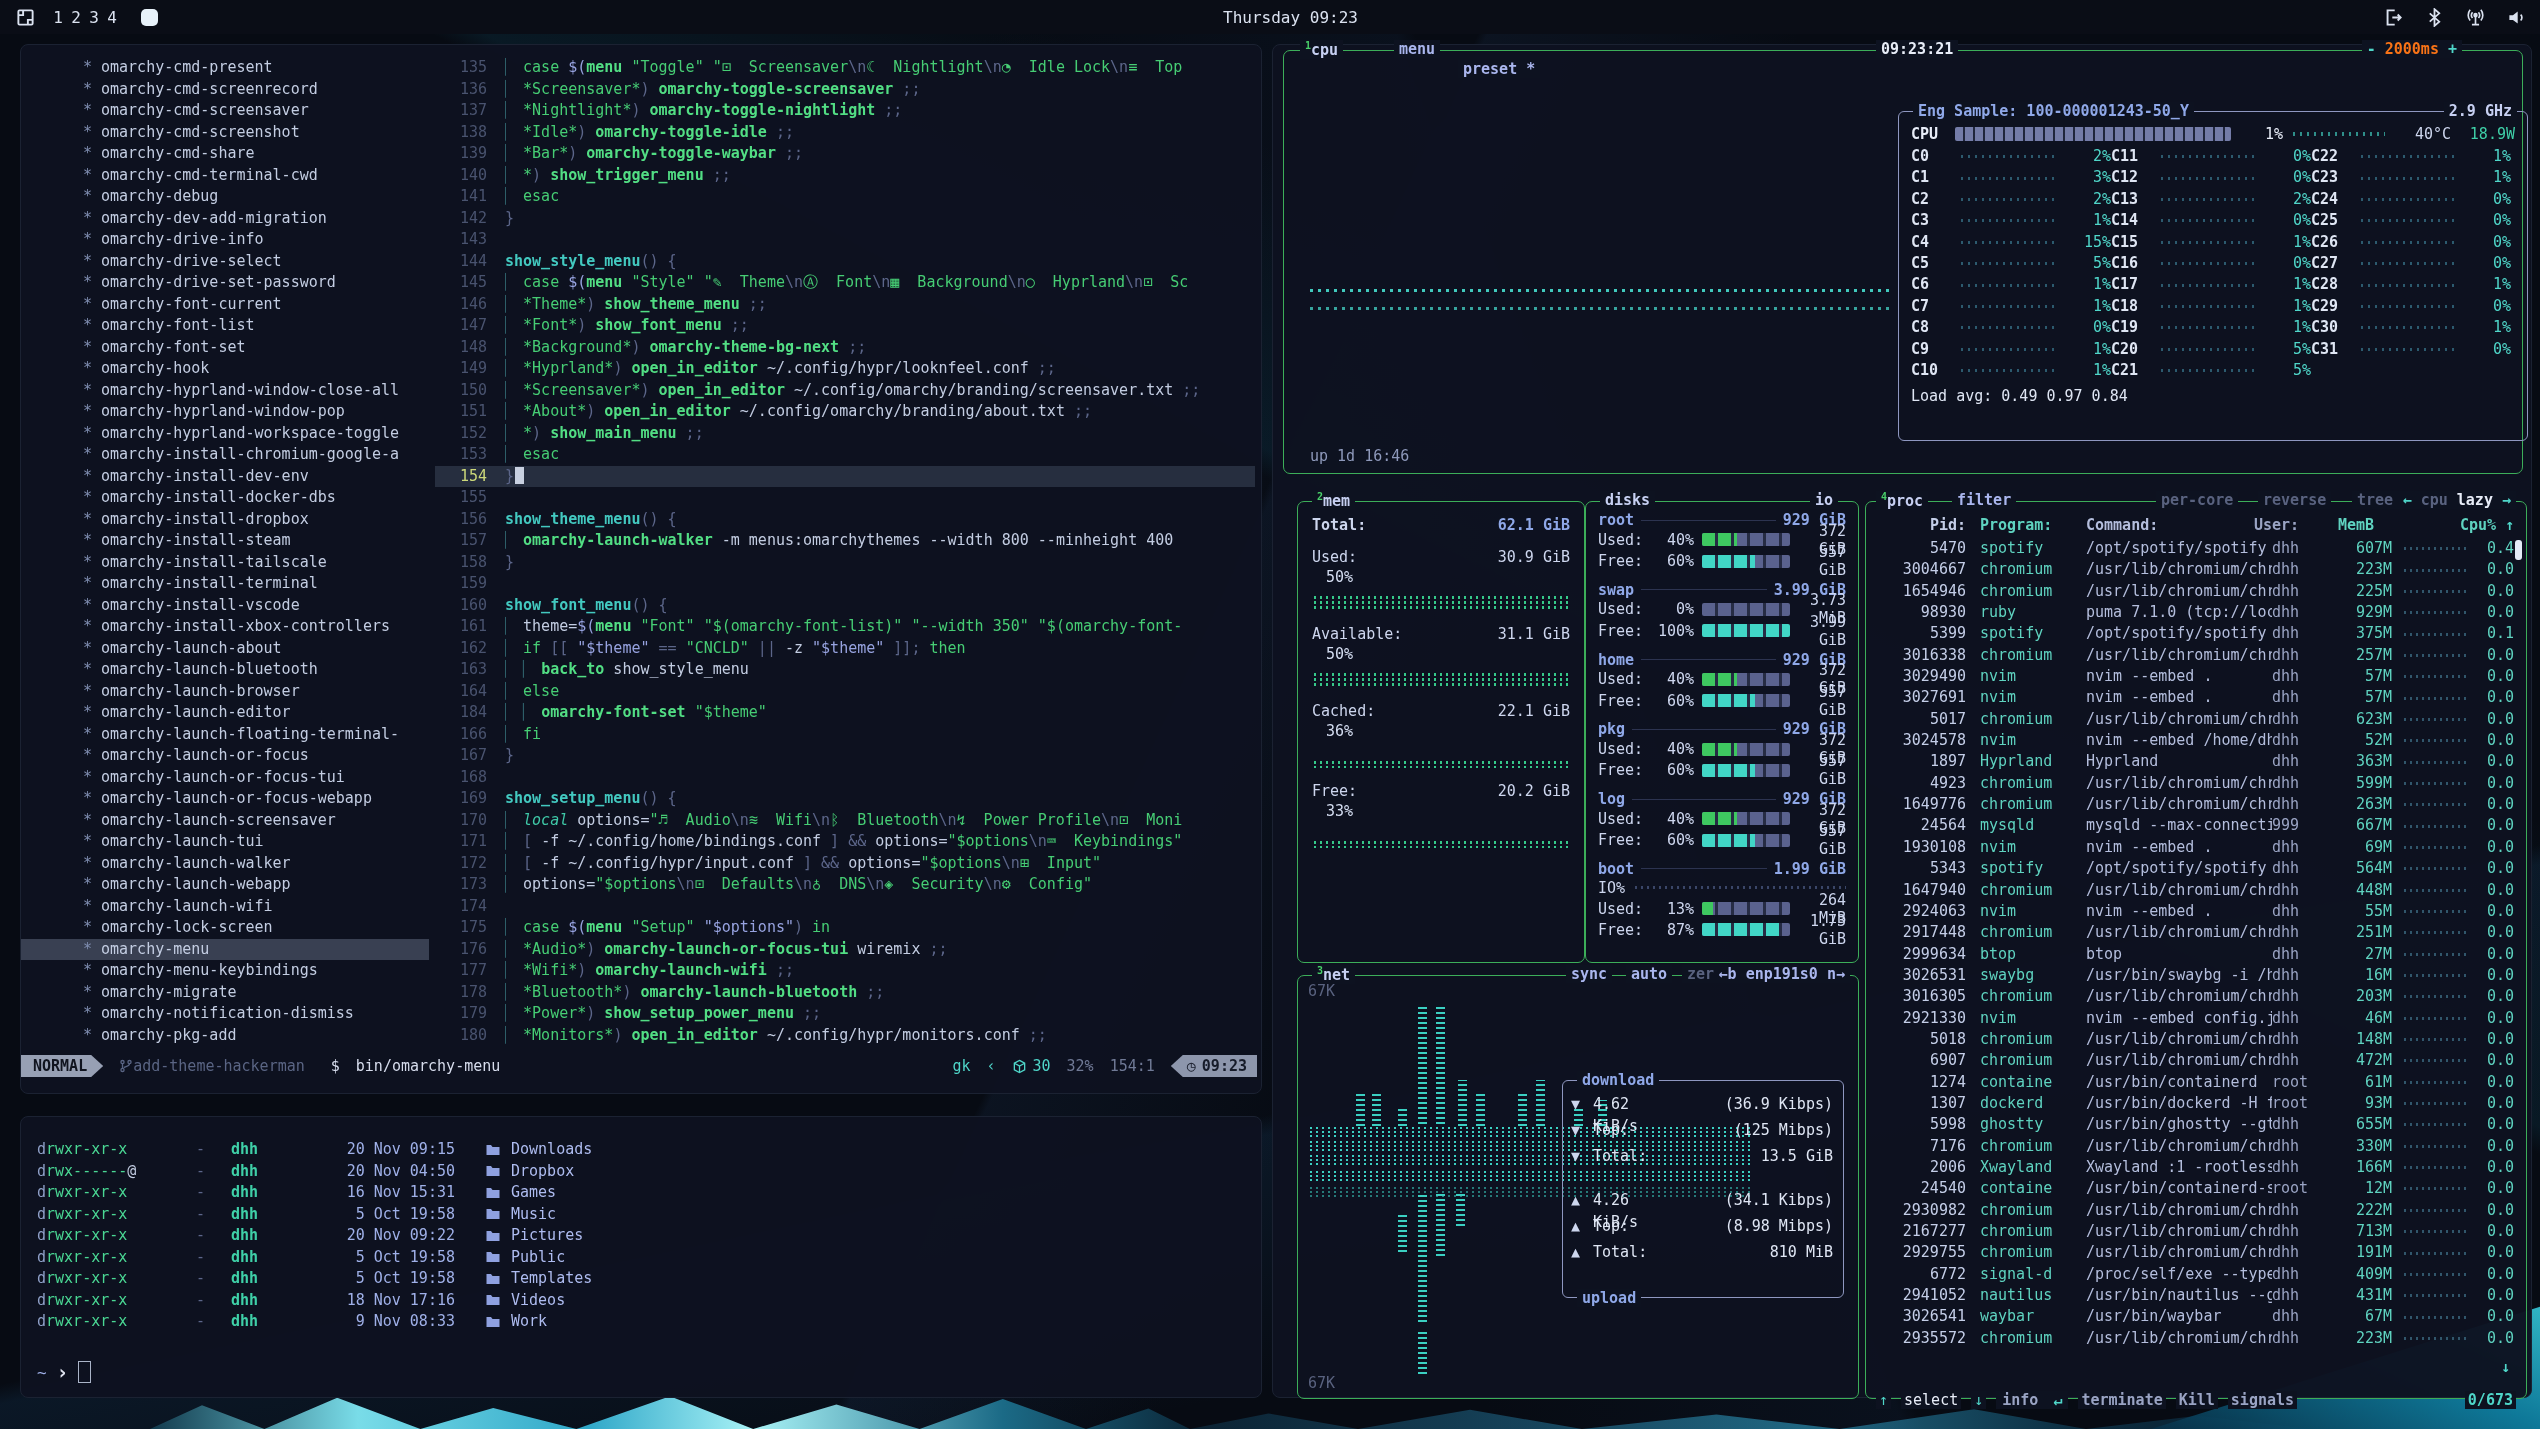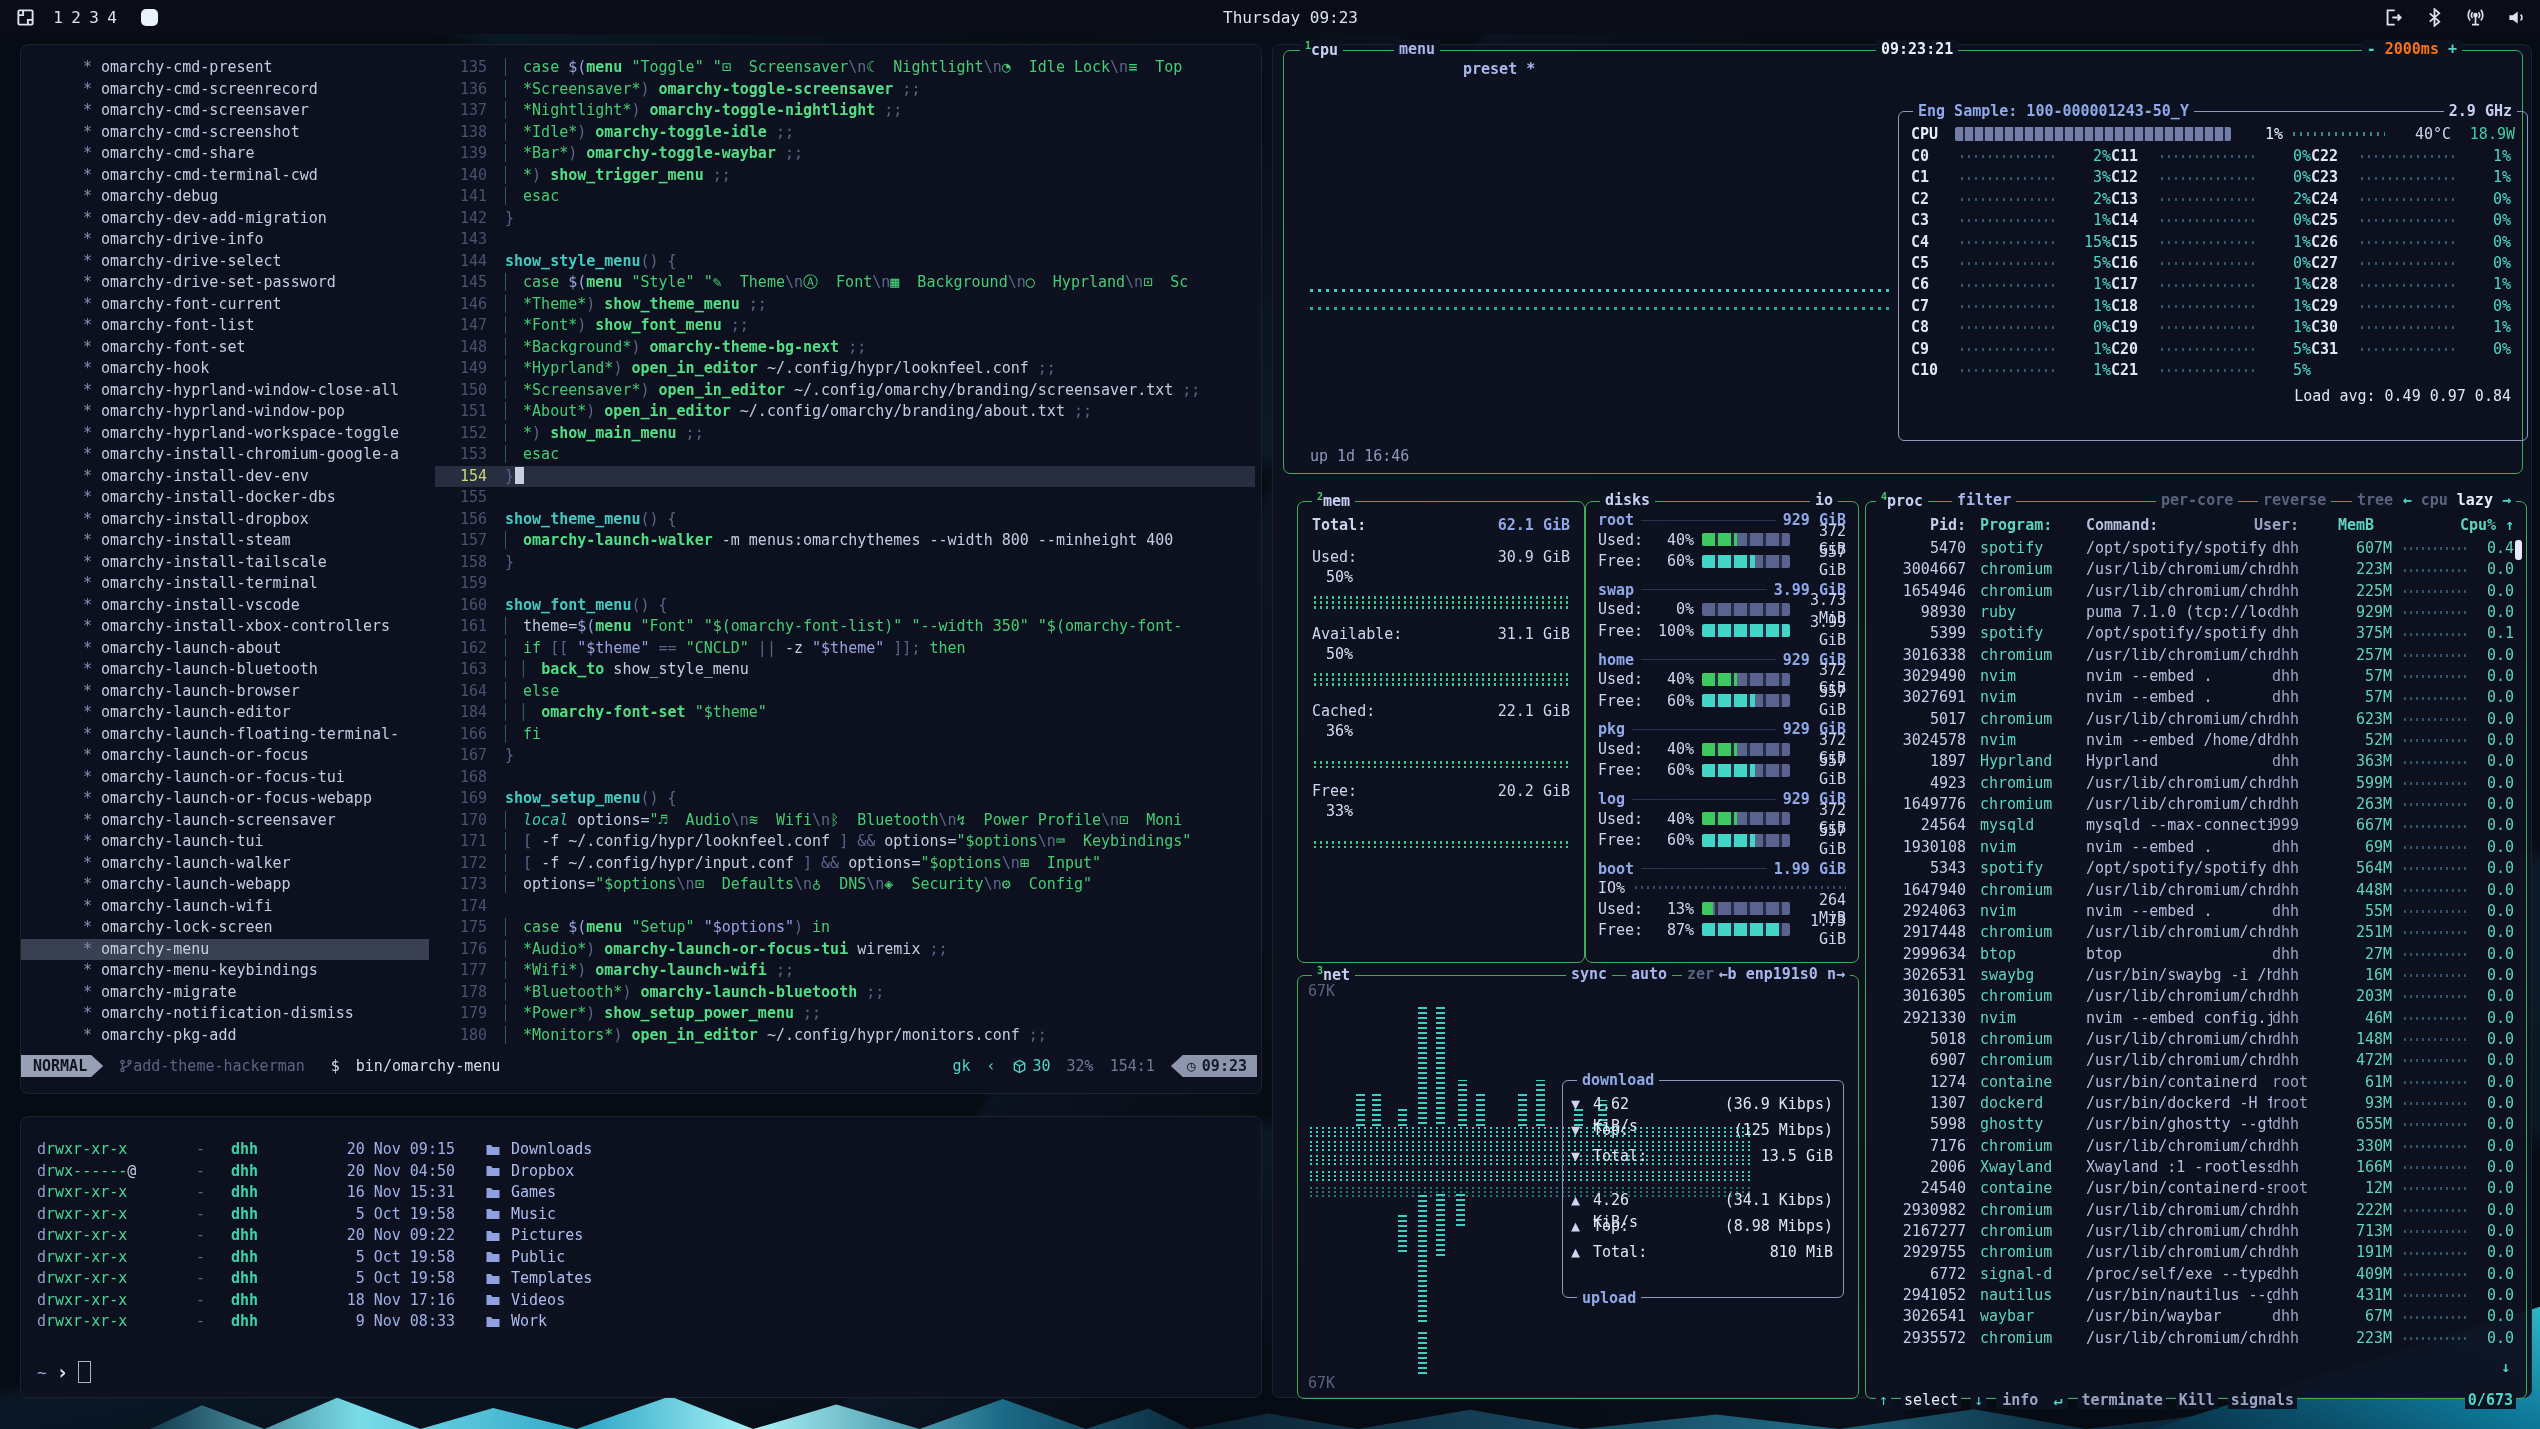--- a/index.html
+++ b/index.html
@@ -97,21 +97,21 @@
   .cpupct{width:52px;text-align:right;color:#e8edf8;}
   .cpudots{flex:1;height:4px;margin:0 10px;align-self:center;background:repeating-linear-gradient(90deg,#2f8f8a 0 2px,transparent 2px 7px);}
   .cputemp{width:56px;text-align:right;color:#cdd6ee;}
   .cpuw{width:64px;text-align:right;color:#3fd0a8;}
   .corerow{display:flex;height:21.4px;line-height:21.4px;}
   .ccell{display:flex;width:200px;align-items:center;}
   .cn{width:42px;font-weight:bold;color:#dfe6f4;}
   .lead{flex:1;height:3px;margin:0 8px;background:repeating-linear-gradient(90deg,#2c5a6e 0 2px,transparent 2px 7px);}
   .cv{width:44px;text-align:right;color:#4fd6c9;}
   .ccell[data-empty="1"] .lead{visibility:hidden;}
-  .loadavg{text-align:right;margin-top:6px;color:#dfe6f4;padding-right:4px;}
+  .loadavg{text-align:left;margin-top:6px;color:#dfe6f4;padding-right:4px;}
   .gline{position:absolute;height:3px;left:26px;width:580px;background:repeating-linear-gradient(90deg,#41c9bd 0 3px,transparent 3px 8px);}
   .uptime{position:absolute;left:26px;bottom:8px;color:#8e99bb;}
   
   .memrow-total{display:flex;justify-content:space-between;padding:0 14px;margin-top:14px;color:#cdd6ee;font-weight:bold;}
   .memtotalv{color:#8fa8e8;}
   .memblk{margin-top:14px;}
   .memlv{display:flex;justify-content:space-between;padding:0 14px;color:#cdd6ee;}
   .mempct{padding-left:28px;margin-top:2px;color:#d5def2;}
   .memg{margin:9px 14px 0 14px;background-image:radial-gradient(circle,#36c98a 1.2px,transparent 1.3px);background-size:6px 5px;}
   .memg[data-g="2"]{height:16px;}
@@ -380,21 +380,21 @@
       <div class="crow"><span class="lnum">166</span><span class="ltext"><span><span class="gd">▏ </span><span class="g">fi</span></span></span></div>
 
       <div class="crow"><span class="lnum">167</span><span class="ltext"><span><span class="p">}</span></span></span></div>
 
       <div class="crow"><span class="lnum">168</span><span class="ltext"><span></span></span></div>
 
       <div class="crow"><span class="lnum">169</span><span class="ltext"><span><span class="t">show_setup_menu</span><span class="p">() {</span></span></span></div>
 
       <div class="crow"><span class="lnum">170</span><span class="ltext"><span><span class="gd">▏ </span><span class="i">local </span><span class="w">options=</span><span class="g">"♬  Audio</span><span class="p">\n</span><span class="g">≋  Wifi</span><span class="p">\n</span><span class="g">ᛒ  Bluetooth</span><span class="p">\n</span><span class="g">↯  Power Profile</span><span class="p">\n</span><span class="g">⊡  Moni</span></span></span></div>
 
-      <div class="crow"><span class="lnum">171</span><span class="ltext"><span><span class="gd">▏ </span><span class="p">[ </span><span class="w">-f ~/.config/hypr/looknfeel.conf</span><span class="p"> ] &amp;&amp; </span><span class="w">options=</span><span class="g">"$options</span><span class="p">\n</span><span class="g">⌨  Keybindings"</span></span></span></div>
+      <div class="crow"><span class="lnum">171</span><span class="ltext"><span><span class="gd">▏ </span><span class="p">[ </span><span class="w">-f ~/.config/home/bindings.conf</span><span class="p"> ] &amp;&amp; </span><span class="w">options=</span><span class="g">"$options</span><span class="p">\n</span><span class="g">⌨  Keybindings"</span></span></span></div>
 
       <div class="crow"><span class="lnum">172</span><span class="ltext"><span><span class="gd">▏ </span><span class="p">[ </span><span class="w">-f ~/.config/hypr/input.conf</span><span class="p"> ] &amp;&amp; </span><span class="w">options=</span><span class="g">"$options</span><span class="p">\n</span><span class="g">⊞  Input"</span></span></span></div>
 
       <div class="crow"><span class="lnum">173</span><span class="ltext"><span><span class="gd">▏ </span><span class="w">options=</span><span class="g">"$options</span><span class="p">\n</span><span class="g">⊡  Defaults</span><span class="p">\n</span><span class="g">♁  DNS</span><span class="p">\n</span><span class="g">◈  Security</span><span class="p">\n</span><span class="g">⚙  Config"</span></span></span></div>
 
       <div class="crow"><span class="lnum">174</span><span class="ltext"><span></span></span></div>
 
       <div class="crow"><span class="lnum">175</span><span class="ltext"><span><span class="gd">▏ </span><span class="g">case </span><span class="v">$(</span><span class="b">menu</span><span class="g"> "Setup" </span><span class="v">"$options"</span><span class="p">) </span><span class="g">in</span></span></span></div>
 
       <div class="crow"><span class="lnum">176</span><span class="ltext"><span><span class="gd">▏ </span><span class="s">*Audio*</span><span class="p">) </span><span class="b">omarchy-launch-or-focus-tui</span><span class="w"> wiremix</span><span class="p"> ;;</span></span></span></div>

